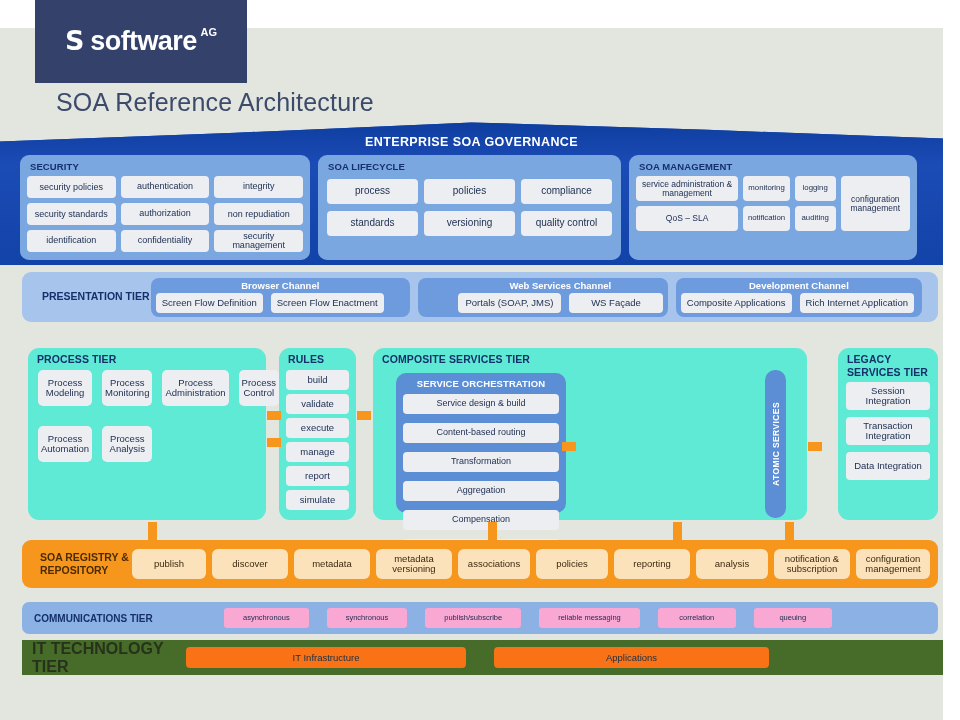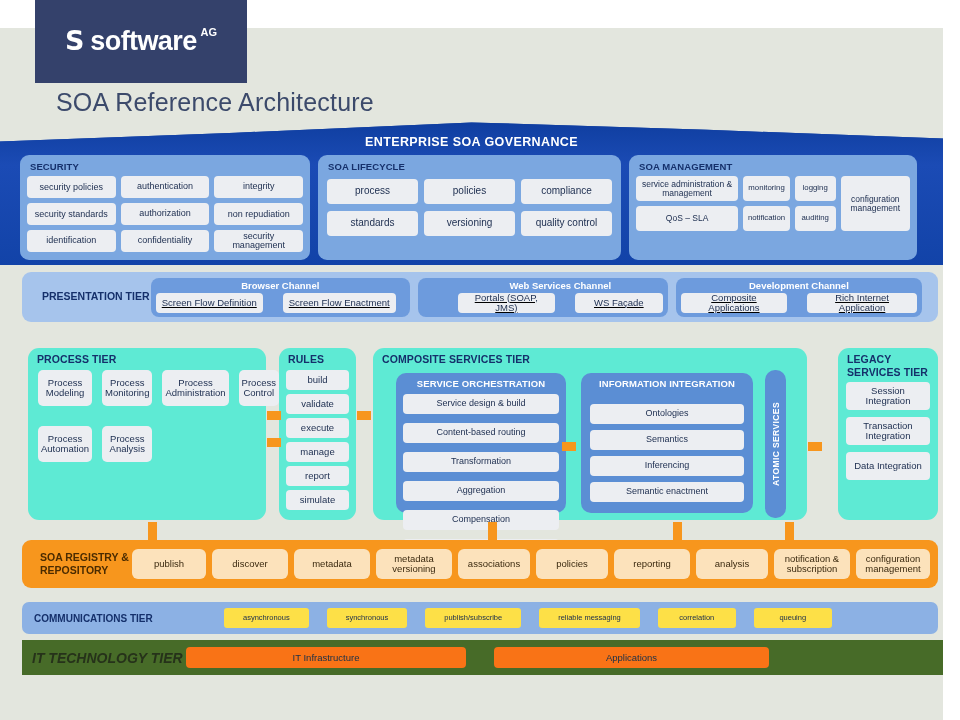--- a/index.html
+++ b/index.html
@@ -124,21 +124,21 @@
     width: 110px; line-height: 1.25; margin-left: 12px;
   }
   .channel {
     background: #6d9bdd; border-radius: 8px; padding: 2px 5px 4px 5px;
     margin-right: 8px;
   }
   .channel-title {
     color: #ffffff; font-size: 9.5px; font-weight: bold;
     text-align: center; margin-bottom: 2px;
   }
-  .channel-chips { display: flex; gap: 20px; text-decoration: underline; }
+  .channel-chips { display: flex; gap: 8px; }
   .channel-chips .chip { height: 19px; font-size: 9.5px; padding: 0 6px; }
   .ch-browser { width: 262px; }
   .ch-ws { width: 250px; padding-left: 40px; }
   .ch-dev { width: 249px; }
 
   
   .mid { position: absolute; left: 0; top: 345px; width: 943px; height: 180px; z-index: 3; }
 
   .tier-box { position: absolute; background: #5eead4; border-radius: 11px; }
   .tier-title {
@@ -211,34 +211,34 @@
     width: 916px; height: 32px;
     background: #8cb1e4; border-radius: 7px;
     z-index: 5; display: flex; align-items: center;
   }
   .comm-label {
     color: #15306b; font-size: 10px; font-weight: bold;
     margin-left: 12px; width: 190px;
   }
   .comm-chips { display: flex; gap: 18px; }
   .comm-chips .chip {
-    background: #fde047; color: #1b2c4e; height: 17px;
+    background: #f9a8d4; color: #1b2c4e; height: 17px;
     font-size: 7.5px; border-radius: 3px; padding: 0 19px; min-width: 78px;
   }
 
   
   .ittech {
     position: absolute; left: 22px; top: 640px;
     width: 921px; height: 35px;
     background: #476b28; z-index: 5;
     display: flex; align-items: center;
   }
   .ittech-label {
-    color: #26321a; font-size: 14px; font-weight: bold;
-    margin-left: 10px; width: 154px; font-style: italic;
+    color: #26321a; font-size: 16px; font-weight: bold;
+    margin-left: 10px; width: 154px;
   }
   .ittech-chips { display: flex; gap: 28px; }
   .it-chip {
     background: #f97316; border-radius: 4px;
     display: flex; align-items: center; justify-content: center;
     color: #16304a; font-size: 9.5px; height: 21px;
   }
   .it-infra { width: 280px; }
   .it-apps { width: 275px; }
 </style>
@@ -377,29 +377,20 @@
         <div class="orch-list">
           <div class="chip">Service design &amp; build</div>
           <div class="chip">Content-based routing</div>
           <div class="chip">Transformation</div>
           <div class="chip">Aggregation</div>
           <div class="chip">Compensation</div>
           <div class="chip">Persistence</div>
         </div>
       </div>
 
-      <div class="sub-box info">
-        <div class="sub-title">INFORMATION INTEGRATION</div>
-        <div class="info-list">
-          <div class="chip">Ontologies</div>
-          <div class="chip">Semantics</div>
-          <div class="chip">Inferencing</div>
-          <div class="chip">Semantic enactment</div>
-        </div>
-      </div>
 
       <div class="sub-box atomic">
         <span>ATOMIC SERVICES</span>
       </div>
     </div>
 
     <div class="tier-box legacy-tier">
       <div class="tier-title">LEGACY SERVICES TIER</div>
       <div class="legacy-list">
         <div class="chip">Session Integration</div>

